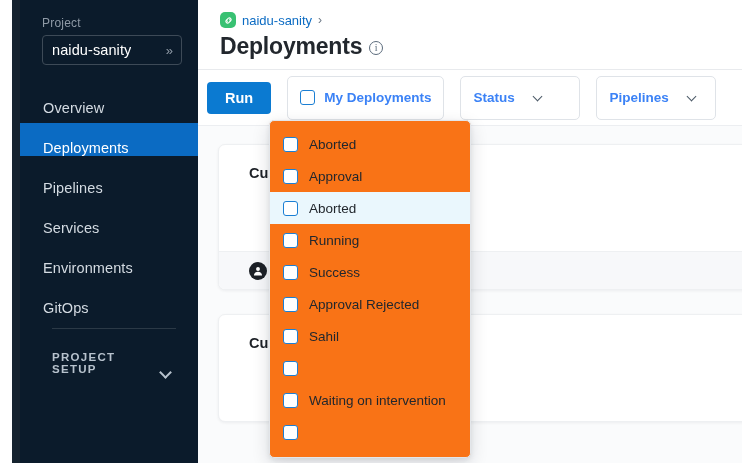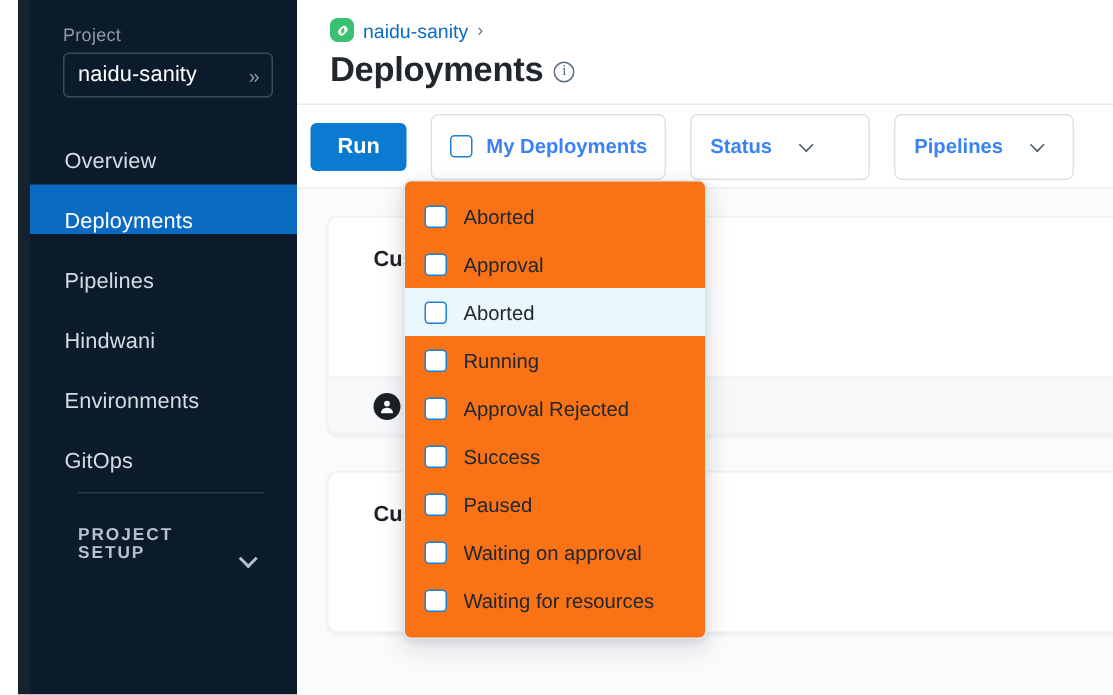--- a/index.html
+++ b/index.html
@@ -333,21 +333,21 @@
       <div class="nav-item">
         <span>Overview</span>
       </div>
       <div class="nav-item active">
         <span>Deployments</span>
       </div>
       <div class="nav-item">
         <span>Pipelines</span>
       </div>
       <div class="nav-item">
-        <span>Hindwani</span>
+        <span>Services</span>
       </div>
       <div class="nav-item">
         <span>Environments</span>
       </div>
       <div class="nav-item">
         <span>GitOps</span>
       </div>
     </div>
 
     <div class="nav-sep"></div>
@@ -441,33 +441,35 @@
     <div class="dd-item hl">
       <span class="dd-cbx"></span>
       <span>Aborted</span>
     </div>
     <div class="dd-item">
       <span class="dd-cbx"></span>
       <span>Running</span>
     </div>
     <div class="dd-item">
       <span class="dd-cbx"></span>
+      <span>Success</span>
+    </div>
+    <div class="dd-item">
+      <span class="dd-cbx"></span>
       <span>Approval Rejected</span>
     </div>
     <div class="dd-item">
       <span class="dd-cbx"></span>
-      <span>Success</span>
-    </div>
-    <div class="dd-item">
-      <span class="dd-cbx"></span>
-      <span>Paused</span>
-    </div>
-    <div class="dd-item">
-      <span class="dd-cbx"></span>
-      <span>Waiting on approval</span>
-    </div>
-    <div class="dd-item">
-      <span class="dd-cbx"></span>
-      <span>Waiting for resources</span>
+      <span>Sahil</span>
+    </div>
+    <div class="dd-item">
+      <span class="dd-cbx"></span>
+    </div>
+    <div class="dd-item">
+      <span class="dd-cbx"></span>
+      <span>Waiting on intervention</span>
+    </div>
+    <div class="dd-item">
+      <span class="dd-cbx"></span>
     </div>
   </div>
 
 </div>
 
 </body></html>

